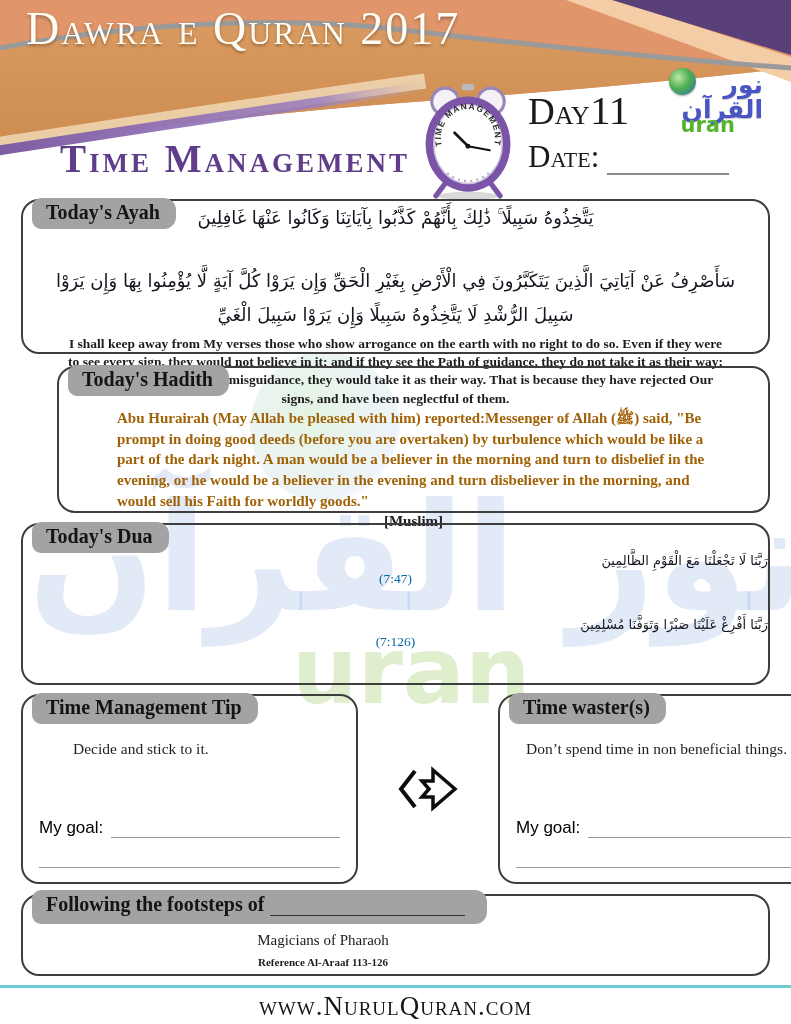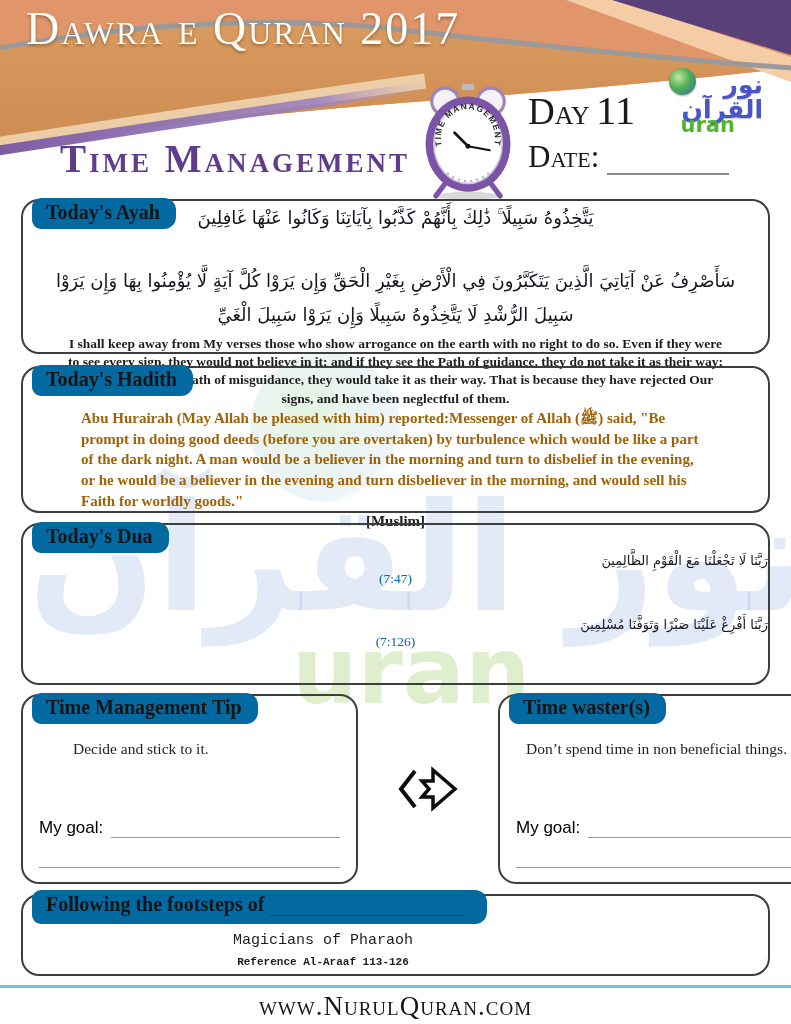--- a/index.html
+++ b/index.html
@@ -10,21 +10,21 @@
   .header{position:relative;width:769px;height:197px;}
   .header-bg{position:absolute;top:0;left:0;}
   .main-title{position:absolute;top:2px;left:26px;margin:0;font-weight:normal;
               font-variant:small-caps;font-size:46px;letter-spacing:2px;color:#fffdf6;
               text-shadow:0 2px 3px rgba(96,64,32,.55);}
   .topic-title{position:absolute;top:136px;left:60px;margin:0;font-weight:600;
                font-variant:small-caps;font-size:39px;letter-spacing:3px;color:#5f3d8a;}
   .clock{position:absolute;top:84px;left:416px;}
   .day-date{position:absolute;top:88px;left:528px;width:210px;}
   .day-line{font-variant:small-caps;font-size:37px;line-height:1.1;}
-  .day-number{font-size:41px;margin-left:6px;font-variant:normal;}
+  .day-number{font-size:41px;margin-left:0;font-variant:normal;}
   .date-line{font-variant:small-caps;font-size:31px;margin-top:6px;display:flex;align-items:flex-end;}
   .date-blank{display:inline-block;width:122px;border-bottom:2px solid #8a8a8a;height:26px;margin-left:8px;}
   .logo{position:absolute;top:72px;right:6px;width:118px;text-align:right;line-height:1;}
   .globe{position:absolute;top:-4px;left:24px;width:27px;height:27px;border-radius:50%;
          background:radial-gradient(circle at 35% 35%, #bfe8a8 0%, #4fae4f 45%, #2f6fb5 100%);
          box-shadow:0 1px 2px rgba(0,0,0,.35);}
   .logo-arabic{font-family:"DejaVu Sans",sans-serif;font-weight:bold;font-size:25px;
                color:#4a55c5;direction:rtl;text-shadow:0 1px 1px rgba(0,0,0,.25);}
   .logo-latin{font-family:"DejaVu Sans",sans-serif;font-weight:bold;font-size:21px;
               color:#55b42e;margin-top:-7px;margin-right:28px;}
@@ -35,32 +35,32 @@
             background:radial-gradient(circle at 40% 40%, rgba(120,200,110,.20), rgba(90,150,210,.10) 70%, transparent 75%);}
   .wm-arabic{position:absolute;top:468px;left:28px;font-family:"DejaVu Sans",sans-serif;
              font-weight:bold;font-size:150px;line-height:1.2;color:rgba(140,172,226,.25);
              direction:rtl;white-space:nowrap;}
   .wm-uran{position:absolute;top:618px;left:292px;font-family:"DejaVu Sans",sans-serif;
            font-weight:bold;font-size:92px;color:rgba(150,200,90,.30);}
 
   
   main{position:relative;z-index:1;padding:0 21px;}
   .box{position:relative;border:2px solid #3e3e3e;border-radius:18px;background:transparent;}
-  .tab{position:absolute;top:-3px;left:9px;background:#0369a1;border-radius:9px 12px 12px 9px;
+  .tab{position:absolute;top:-3px;left:9px;background:#a3a3a3;border-radius:9px 12px 12px 9px;
        padding:3px 16px 5px 14px;font-weight:bold;font-size:20px;color:#141414;white-space:nowrap;}
 
   .ayah-box{margin-top:2px;height:151px;}
   .arabic{margin:0;text-align:center;direction:rtl;font-family:"DejaVu Sans",sans-serif;
           font-size:18px;line-height:1.85;color:#15151f;}
   .arabic-first{padding:30px 14px 0 14px;}
   .arabic-second{padding:0 14px;}
   .translation{margin:4px 40px 0 40px;text-align:center;font-weight:bold;font-size:13.5px;
                line-height:1.35;color:#1c1c1c;}
 
-  .hadith-box{margin-top:12px;height:143px;}
+  .hadith-box{margin-top:12px;height:143px;margin-left:36px;}
   .hadith-text{margin:40px 58px 0 58px;font-weight:bold;font-size:15px;
                line-height:1.38;color:#a16207;}
   .hadith-source{margin:2px 0 0 0;text-align:center;font-weight:bold;font-size:15px;color:#1c1c1c;}
 
   .dua-box{margin-top:10px;height:158px;}
   .dua-group{text-align:center;}
   .dua-group.first{margin-top:26px;}
   .dua-group.second{margin-top:28px;}
   .dua-arabic{margin:0;text-align:right;direction:rtl;font-family:"DejaVu Sans",sans-serif;
               font-size:13px;line-height:1.5;color:#15151f;}
@@ -74,21 +74,21 @@
   .tip-box .note-text{padding-left:50px;}
   .waster-box .note-text{padding-left:26px;}
   .goal-row{position:absolute;left:16px;right:16px;bottom:44px;display:flex;align-items:flex-end;
             font-family:"Liberation Sans",sans-serif;font-size:17px;color:#000000;}
   .goal-line{flex:1;border-bottom:1.5px solid #9a9a9a;height:16px;margin-left:8px;}
   .goal-line2{position:absolute;left:16px;right:16px;bottom:14px;border-bottom:1.5px solid #9a9a9a;height:0;}
 
   .footsteps-box{margin-top:10px;height:78px;}
   .footsteps-tab{display:flex;align-items:flex-end;width:425px;top:-6px;padding-bottom:8px;}
   .footsteps-line{display:inline-block;width:195px;border-bottom:1.5px solid #333;height:18px;margin-left:6px;}
-  .footsteps-body{width:560px;margin-left:20px;text-align:center;font-family:Liberation Mono, monospace;}
+  .footsteps-body{width:560px;margin-left:20px;text-align:center;}
   .footsteps-name{margin:36px 0 0 0;font-size:15px;color:#1c1c1c;}
   .footsteps-ref{margin:7px 0 0 0;font-weight:bold;font-size:11px;color:#1c1c1c;}
 
   
   .footer{position:relative;z-index:1;margin-top:9px;}
   .teal-line{width:100%;height:3px;background:#6ccad5;}
   .site{margin-top:3px;text-align:center;font-variant:small-caps;font-size:27px;
         letter-spacing:1px;color:#161616;}
 </style>
 </head>

